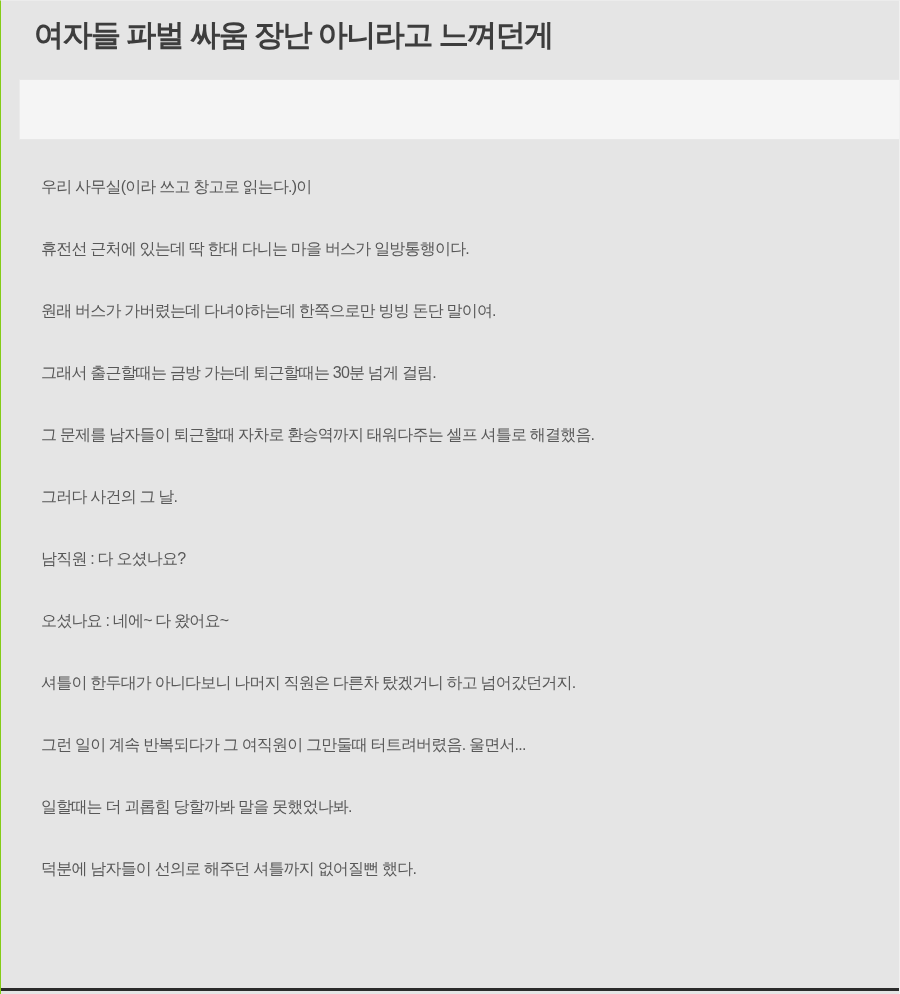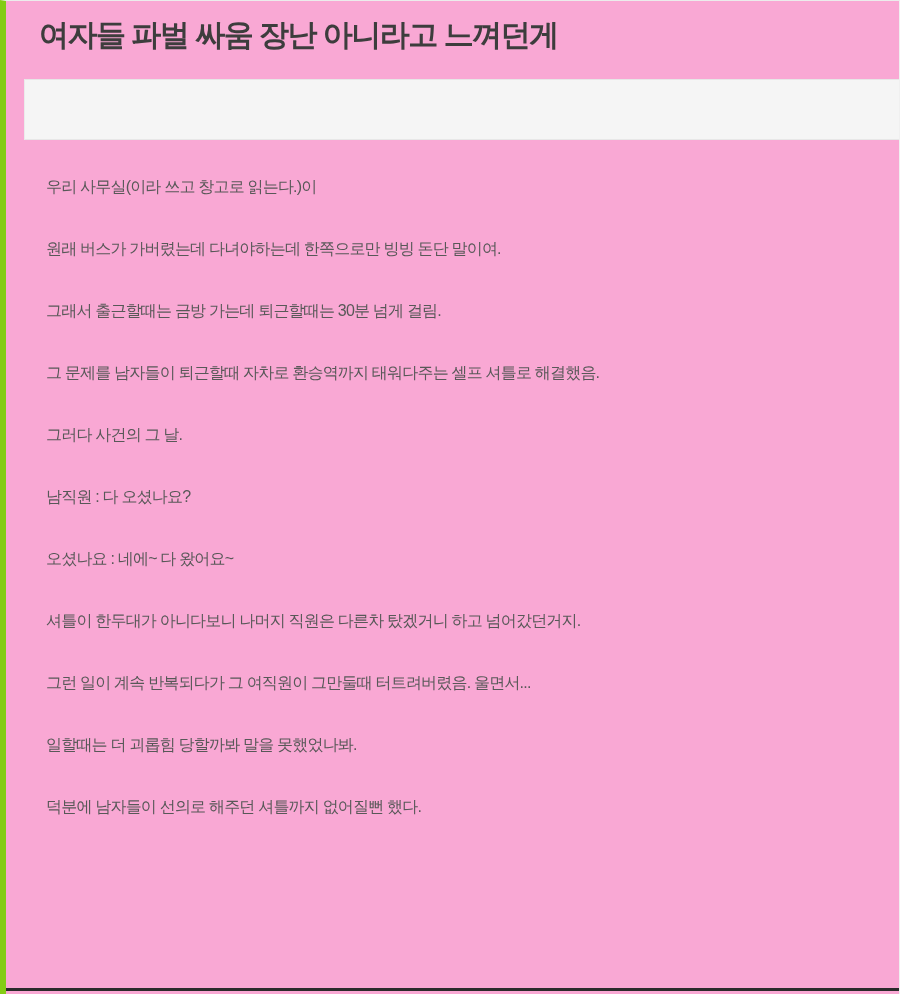--- a/index.html
+++ b/index.html
@@ -4,23 +4,23 @@
 <style>
   * { margin: 0; padding: 0; box-sizing: border-box; }
   html, body {
     background: #ffffff;
     font-family: "Liberation Sans", "DejaVu Sans", sans-serif;
   }
   .page {
     position: relative;
     width: 900px;
     height: 994px;
-    background: #f9a8d4;
+    background: #e5e5e5;
     border-top: 1px solid #ececec;
-    border-left: 6px solid #84cc16;
+    border-left: 1px solid #84cc16;
     border-right: 1px solid #f0f0f0;
     overflow: hidden;
   }
   .title {
     margin: 13px 20px 0 33px;
     font-size: 30px;
     line-height: 41px;
     font-weight: 700;
     letter-spacing: -1.5px;
     color: #3d3d3d;
@@ -59,20 +59,21 @@
 </head>
 <body>
 
 <div class="page">
   <h1 class="title">여자들 파벌 싸움 장난 아니라고 느껴던게</h1>
 
   <div class="banner"></div>
 
   <div class="body-text" id="paragraphs">
       <p>우리 사무실(이라 쓰고 창고로 읽는다.)이</p>
+      <p>휴전선 근처에 있는데 딱 한대 다니는 마을 버스가 일방통행이다.</p>
       <p>원래 버스가 가버렸는데 다녀야하는데 한쪽으로만 빙빙 돈단 말이여.</p>
       <p>그래서 출근할때는 금방 가는데 퇴근할때는 30분 넘게 걸림.</p>
       <p>그 문제를 남자들이 퇴근할때 자차로 환승역까지 태워다주는 셀프 셔틀로 해결했음.</p>
       <p>그러다 사건의 그 날.</p>
       <p>남직원 : 다 오셨나요?</p>
       <p>오셨나요 : 네에~ 다 왔어요~</p>
       <p>셔틀이 한두대가 아니다보니 나머지 직원은 다른차 탔겠거니 하고 넘어갔던거지.</p>
       <p>그런 일이 계속 반복되다가 그 여직원이 그만둘때 터트려버렸음. 울면서...</p>
       <p>일할때는 더 괴롭힘 당할까봐 말을 못했었나봐.</p>
       <p>덕분에 남자들이 선의로 해주던 셔틀까지 없어질뻔 했다.</p>

